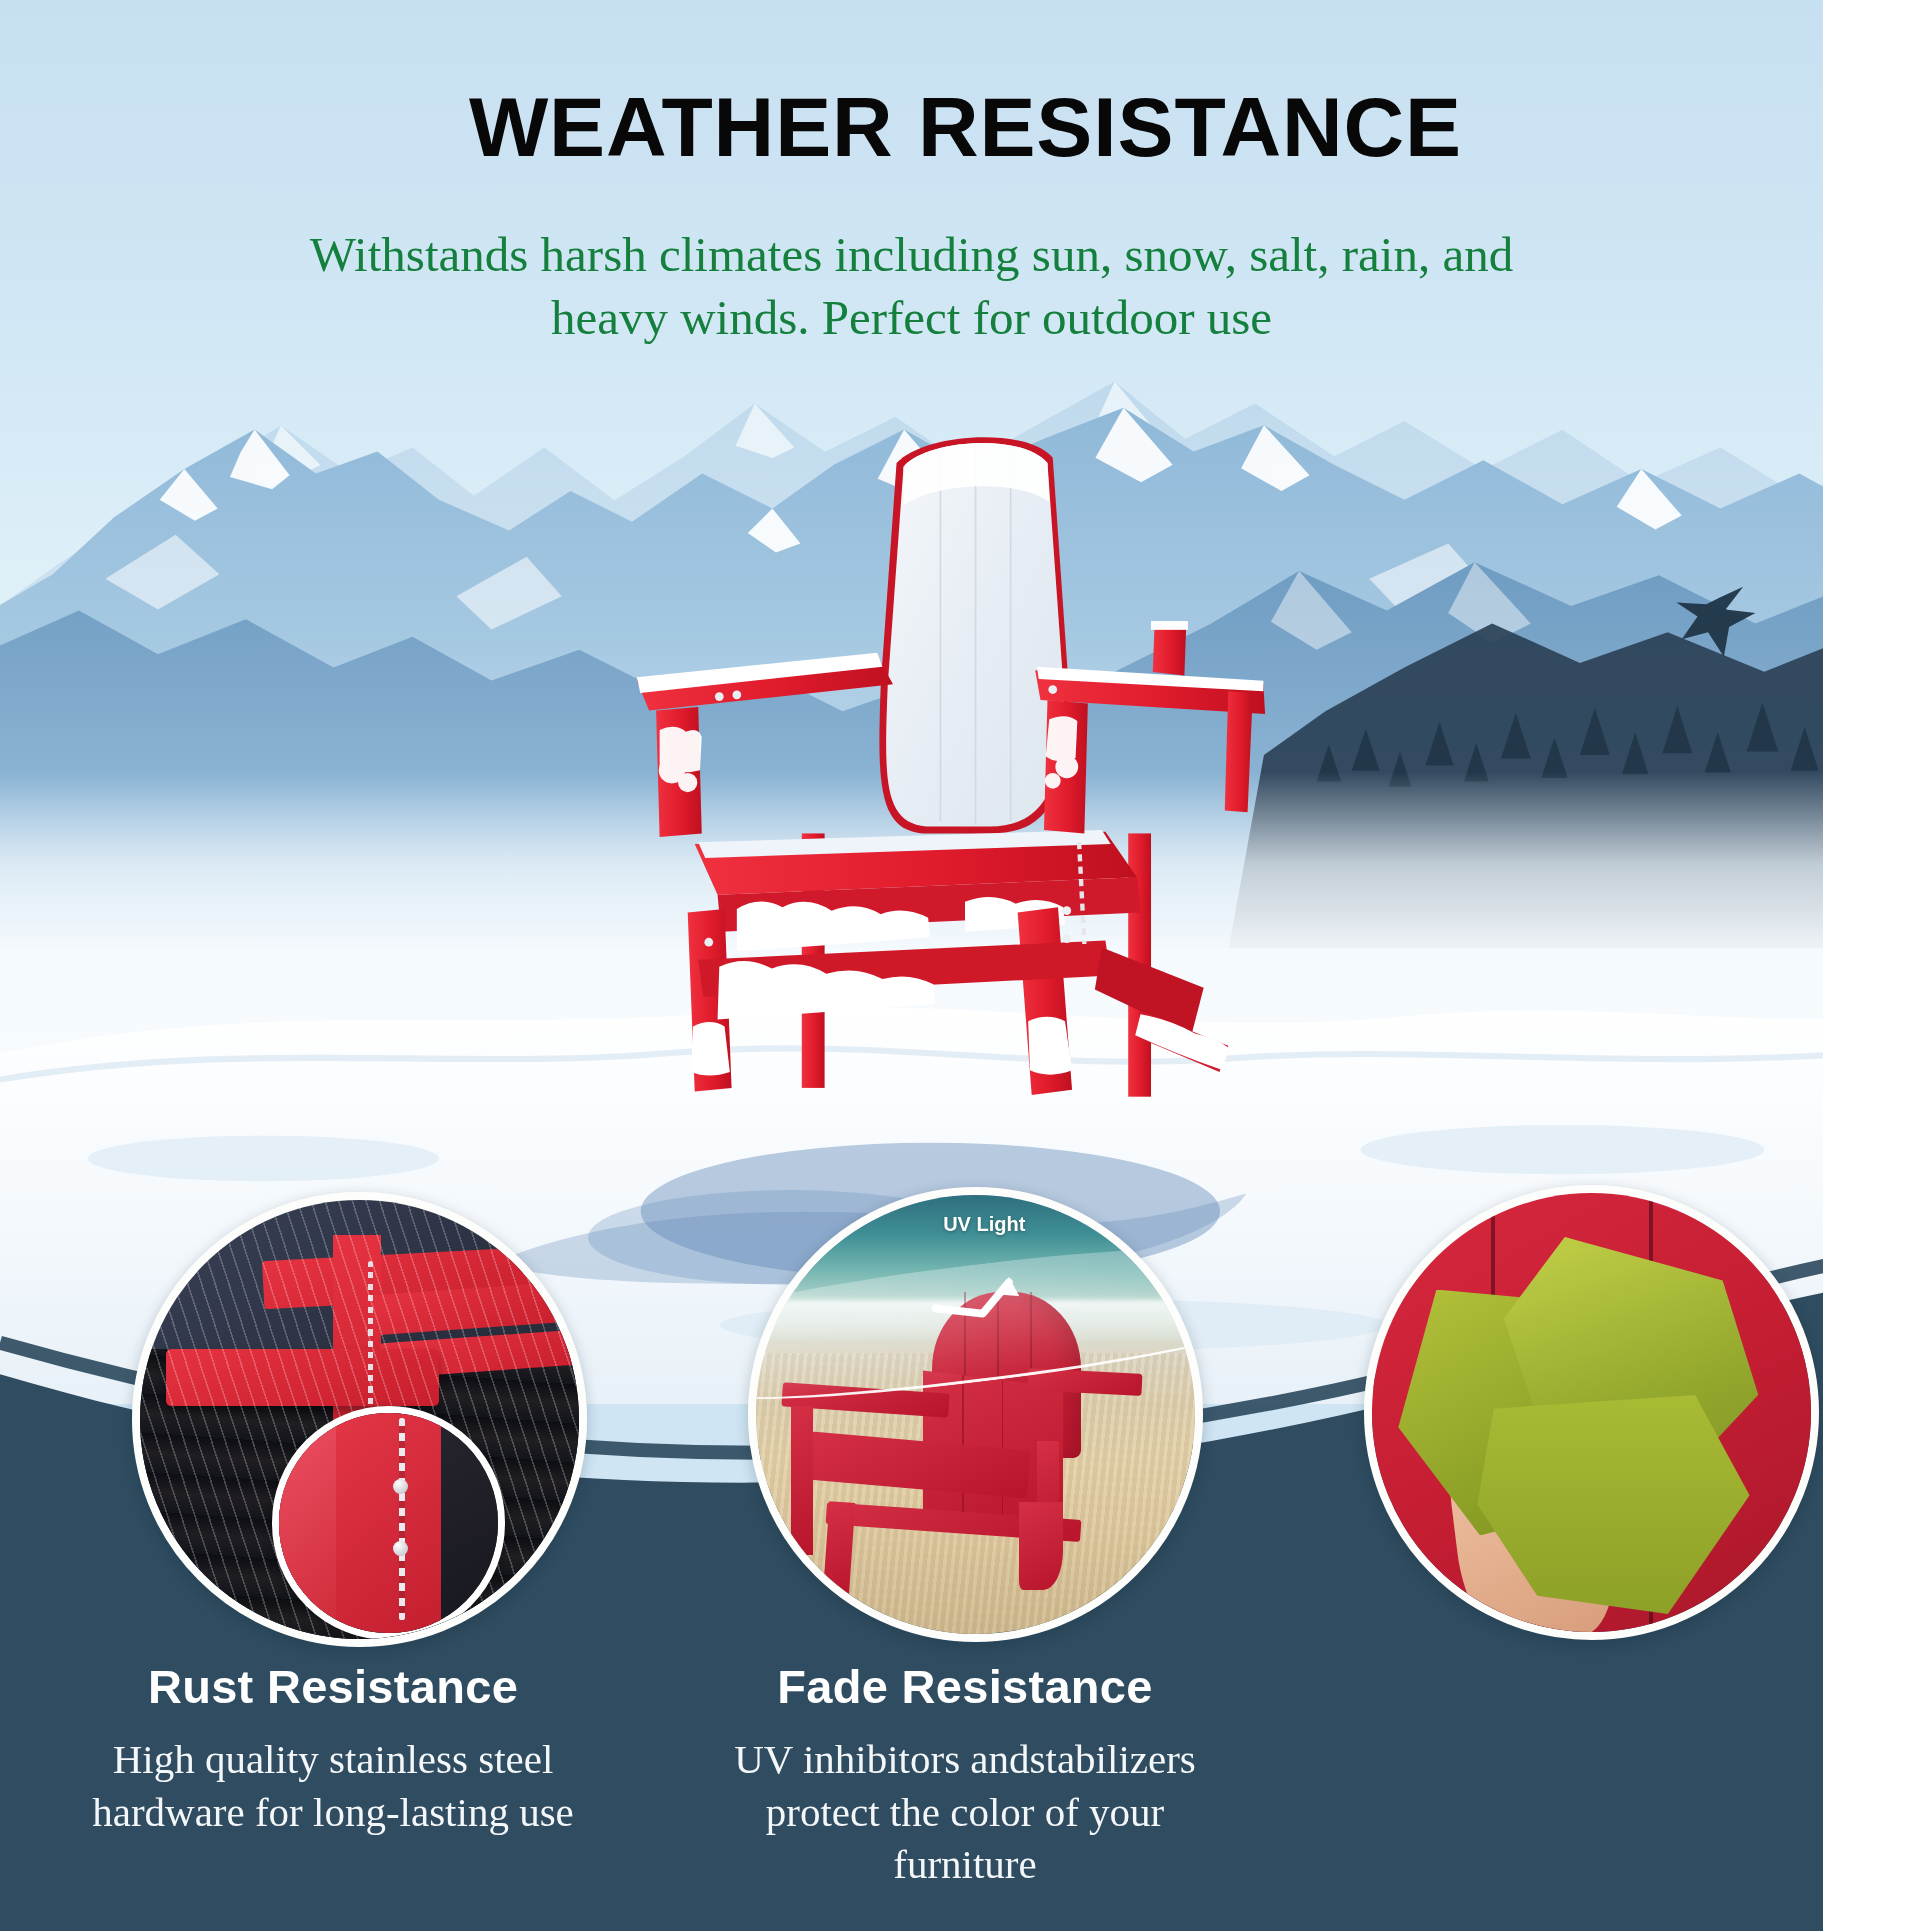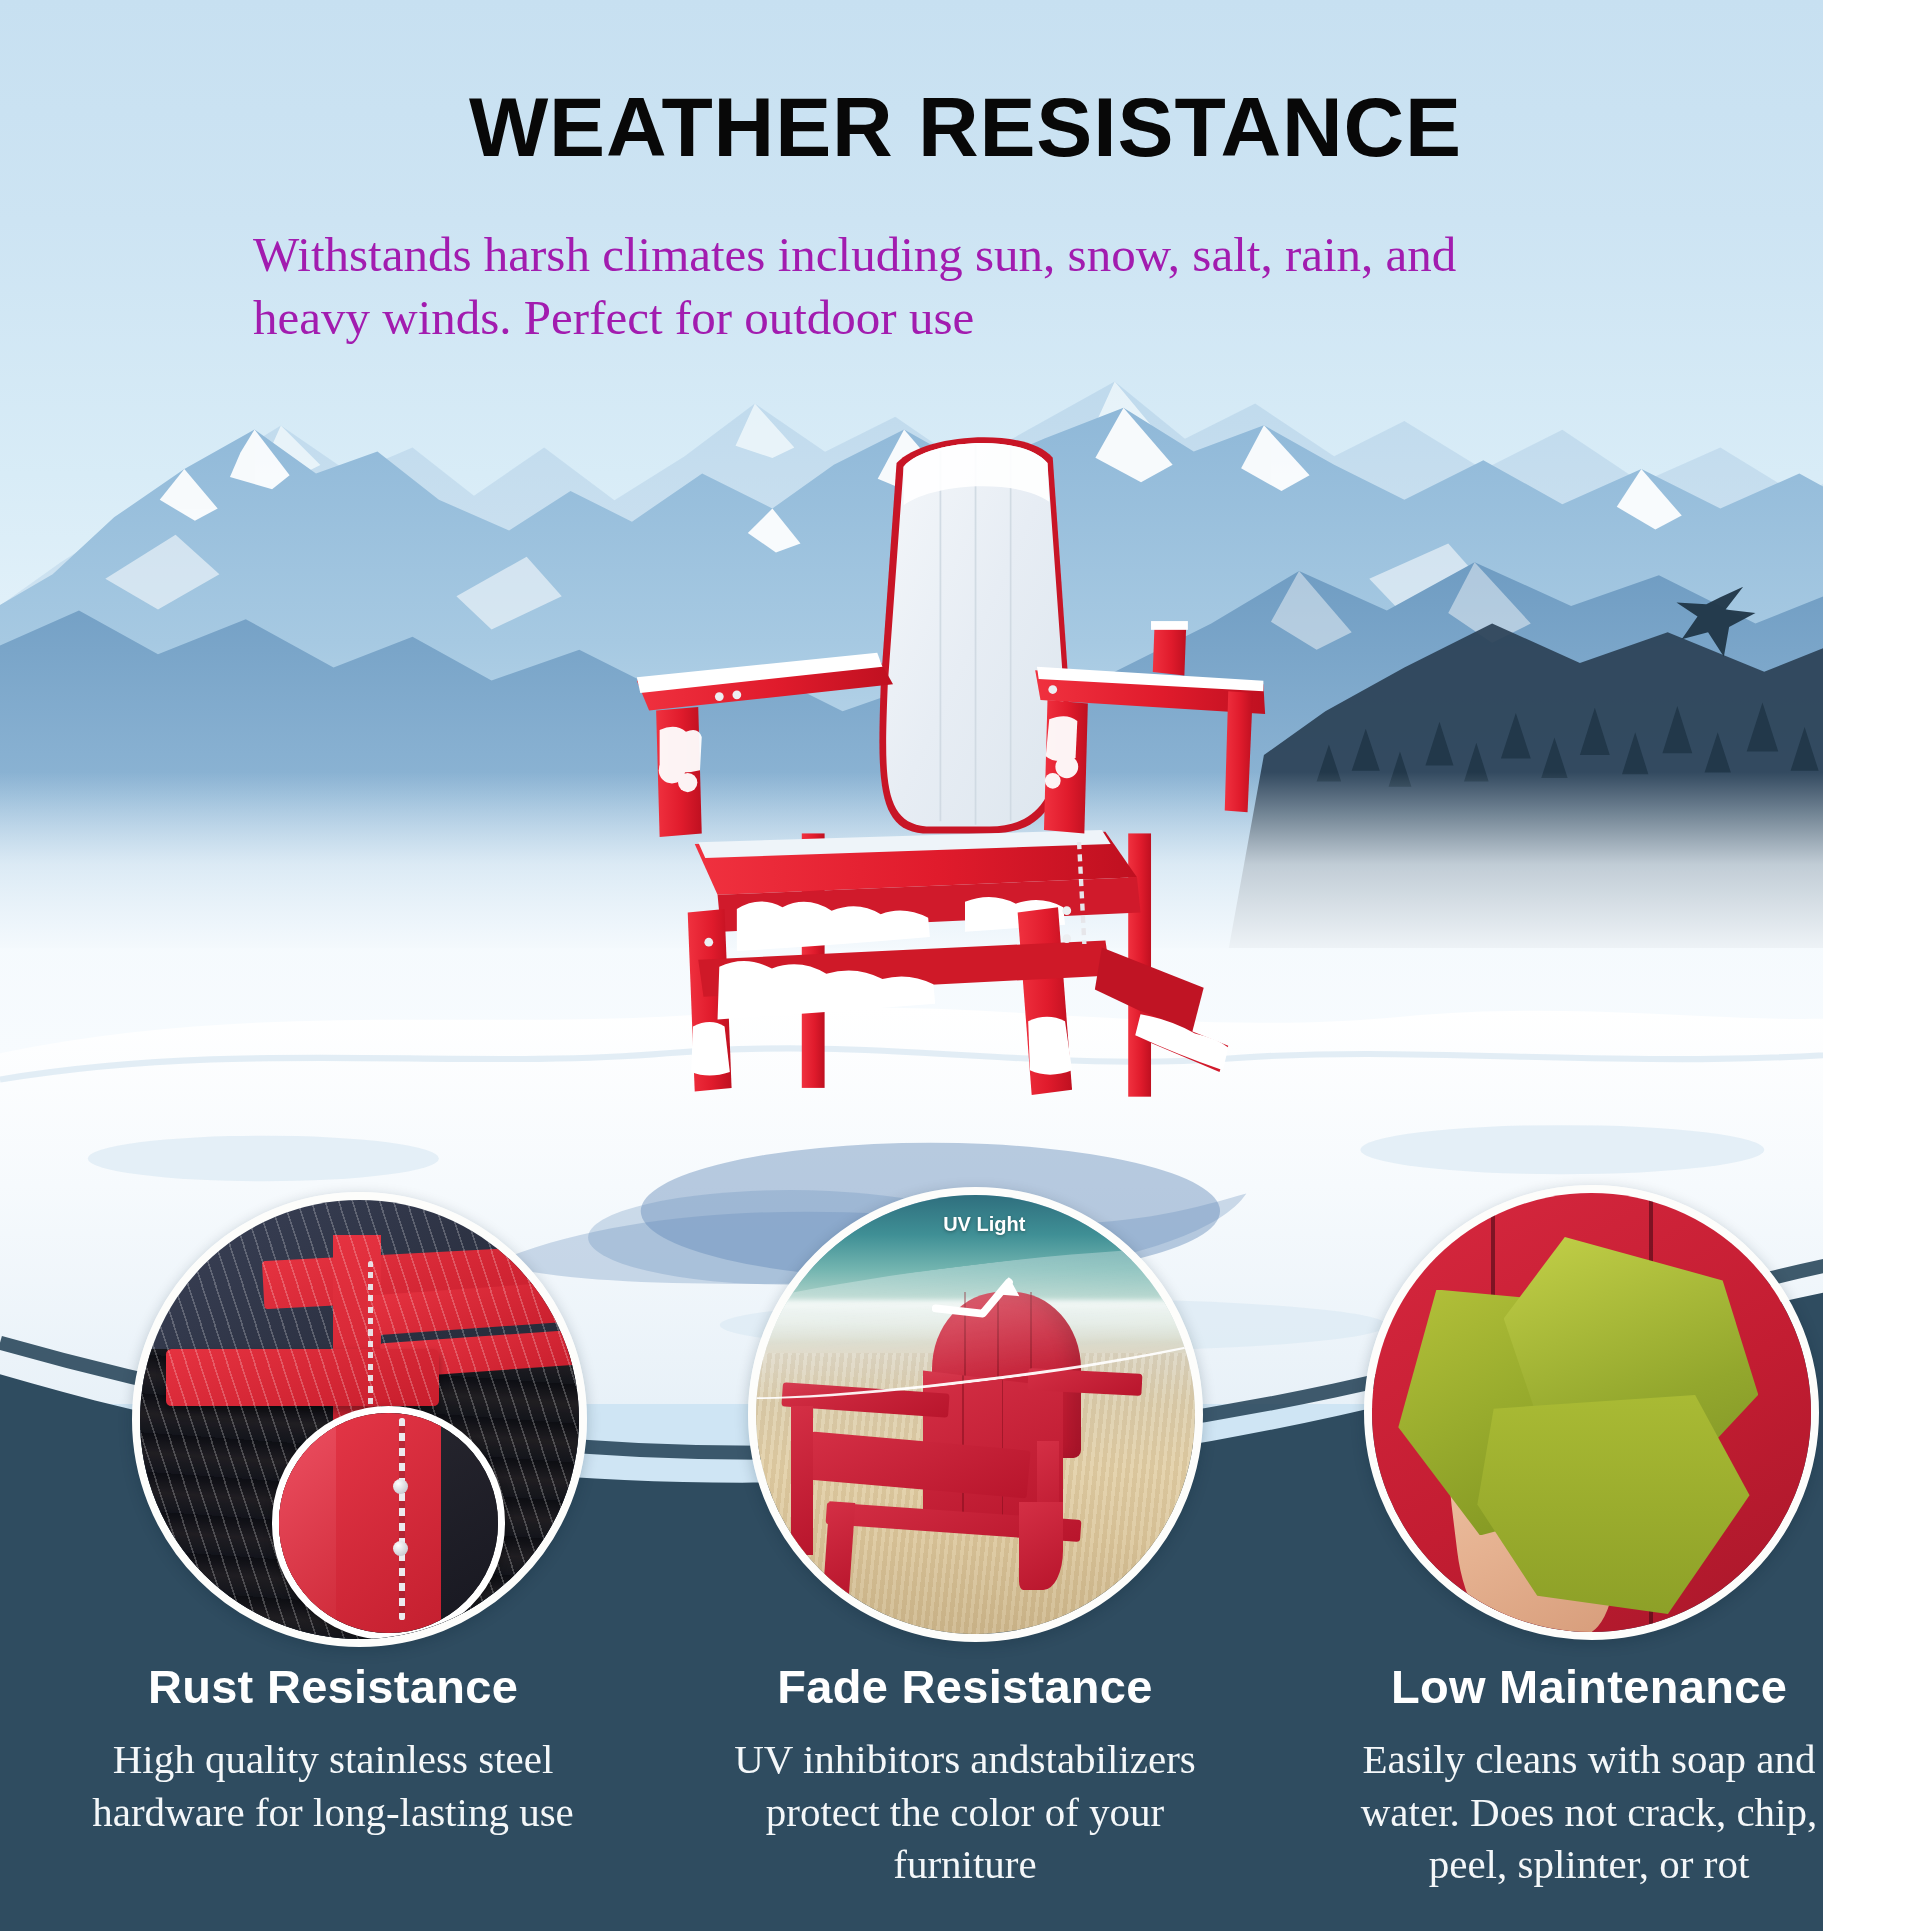--- a/index.html
+++ b/index.html
@@ -36,23 +36,23 @@
   .darkwave{position:absolute;left:0;top:1211px;width:1931px;height:729px;}
 
   
   .title{
     position:absolute;left:0;top:83px;width:1931px;text-align:center;
     font-family:"Liberation Sans",sans-serif;
     font-weight:bold;font-size:84px;letter-spacing:0.9px;color:#080808;
     line-height:1.05;
   }
   .subtitle{
-    position:absolute;left:50%;transform:translateX(-50%);top:224px;width:1317px;
+    position:absolute;left:50%;transform:translateX(-50%);top:224px;width:1317px;text-align:center;
     font-family:"Liberation Serif",serif;
-    font-size:49px;line-height:1.28;color:#a21caf;
+    font-size:49px;line-height:1.28;color:#15803d;
   }
 
   
   .circle{
     position:absolute;border-radius:50%;
     border:8px solid #fdfdfb;
     overflow:hidden;
     box-shadow:0 3.5px 14px rgba(10,30,45,.22);
   }
   .c1{left:132px;top:1192px;width:439px;height:439px;}
@@ -470,19 +470,15 @@
   <div class="card card1">
     <h3>Rust Resistance</h3>
     <p>High quality stainless steel hardware for long-lasting use</p>
   </div>
 
   <div class="card card2">
     <h3>Fade Resistance</h3>
     <p>UV inhibitors andstabilizers protect the color of your furniture</p>
   </div>
 
-  <div class="card card3">
-    <h3>Low Maintenance</h3>
-    <p>Easily cleans with soap and water. Does not crack, chip, peel, splinter, or rot</p>
-  </div>
 
 </div>
 
 
 </body></html>

